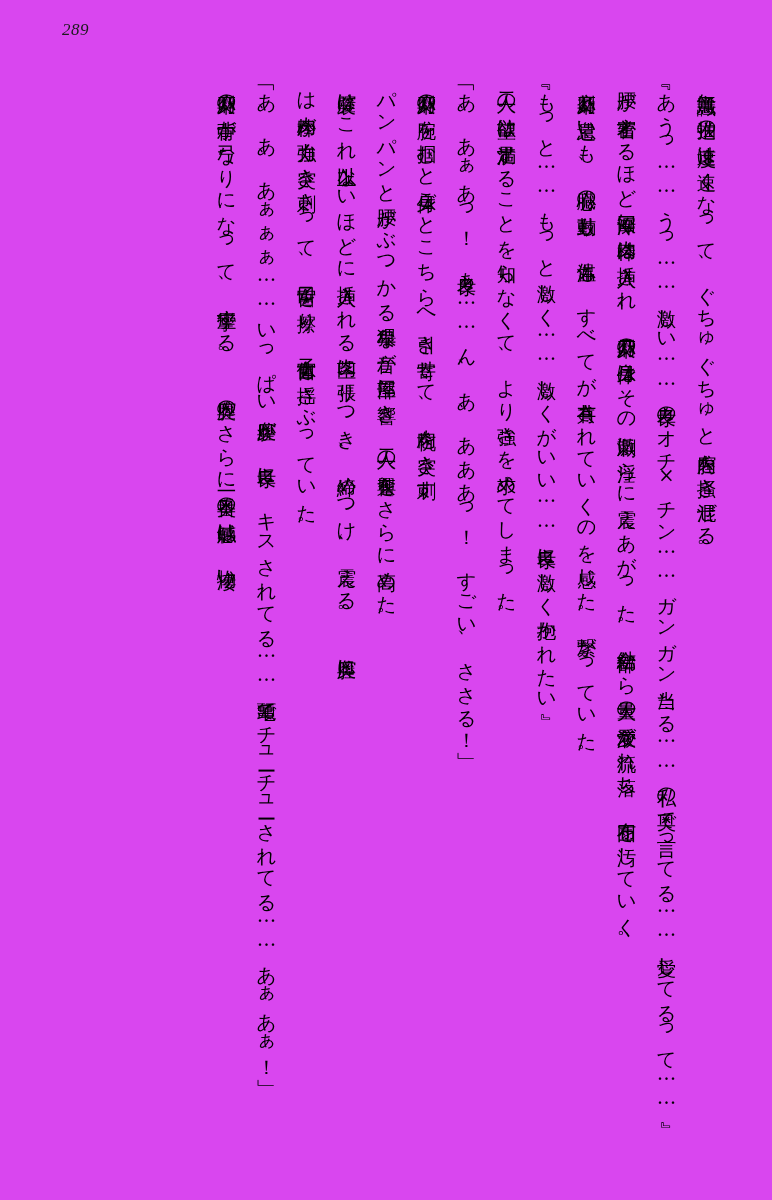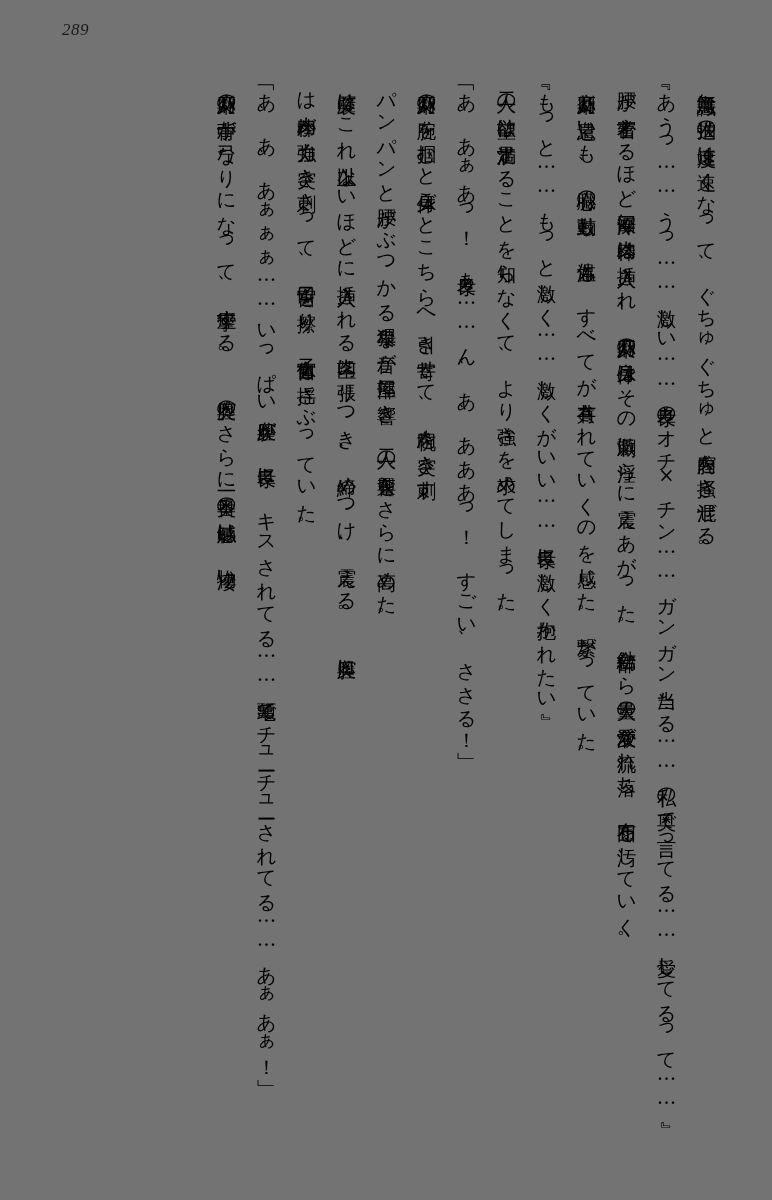--- a/index.html
+++ b/index.html
@@ -13,21 +13,21 @@
     font-family: "Liberation Serif", "DejaVu Serif", serif;
     color: #000000;
     overflow: hidden;
     position: relative;
   }
   .page {
     position: relative;
     width: 772px;
     height: 1200px;
     box-sizing: border-box;
-    background: #737373;
+    background: #d946ef;
   }
   .page-number {
     position: absolute;
     top: 20px;
     left: 62px;
     font-family: "Liberation Serif", "DejaVu Serif", serif;
     font-size: 17px;
     font-style: italic;
     color: #1a1a1a;
     letter-spacing: 0.5px;

